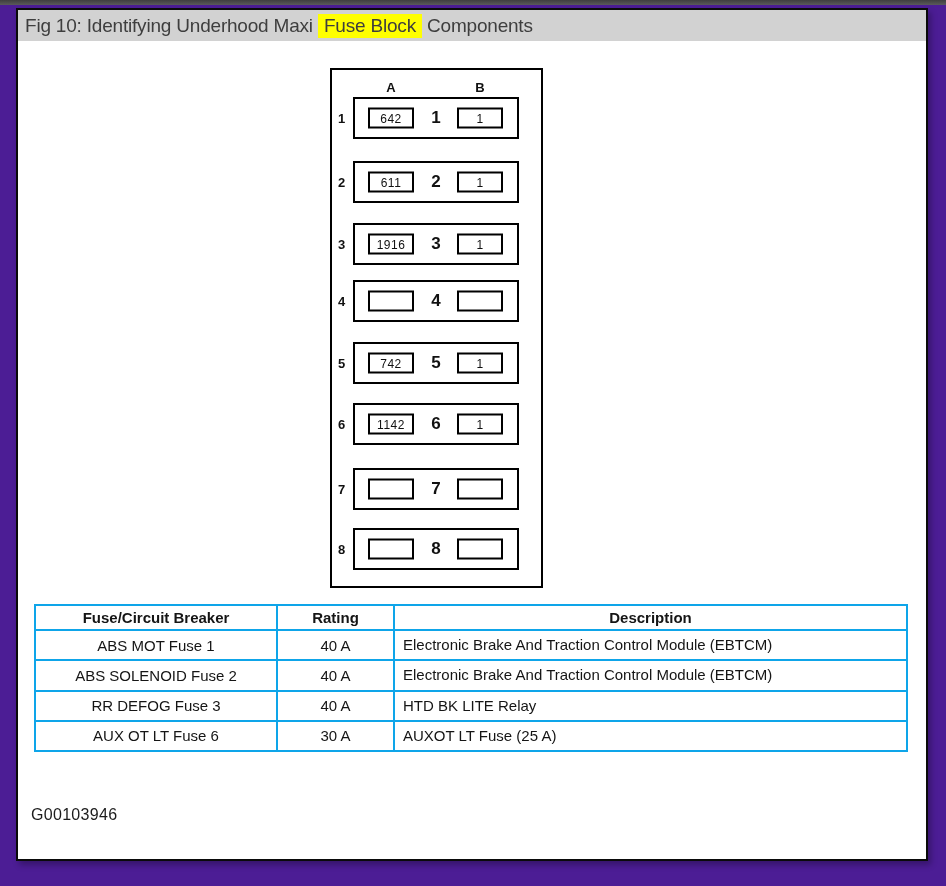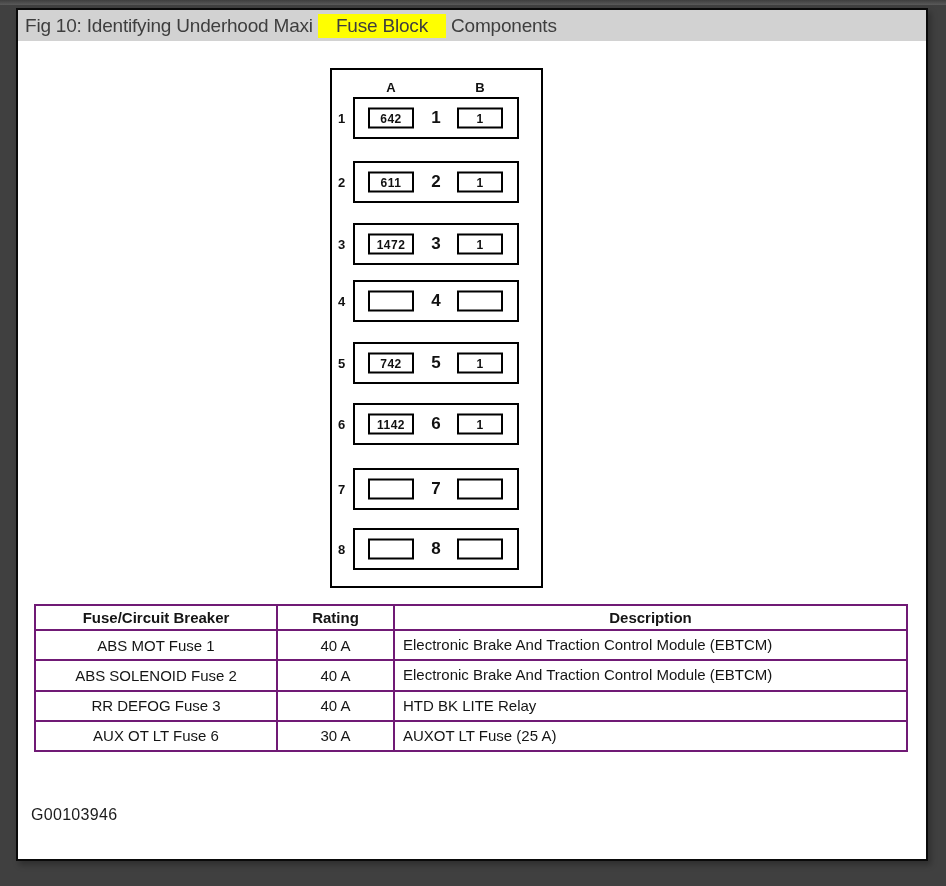--- a/index.html
+++ b/index.html
@@ -1,36 +1,36 @@
 <!DOCTYPE html>
 <html style="--search-highlight: #ffff00; --title-bar-bg: #d2d2d2; --title-text: #3e3e3e; --courtesy-text: #3d4b55;"><head>
 <meta charset="utf-8">
 <style>
   * { margin:0; padding:0; box-sizing:border-box; }
   html,body { background:#ffffff; }
   body { font-family:"Liberation Sans", sans-serif; }
   .page {
-    position:relative; width:946px; height:886px; background:#404040; overflow:hidden;
+    position:relative; width:946px; height:886px; background:#4c1d95; overflow:hidden;
   }
   .top-strip {
     position:absolute; left:0; top:0; width:946px; height:5px;
     background:linear-gradient(#3f3f3f,#5a5a5a);
   }
   .panel {
     position:absolute; left:16px; top:8px; width:912px; height:853px;
     border:2px solid #0a0a0a; background:#fff;
     box-shadow:3px 4px 6px rgba(0,0,0,0.28);
   }
   .title-bar {
     height:31px; background:var(--title-bar-bg,#d2d2d2);
     display:flex; align-items:center; padding-left:7px;
     font-size:19px; letter-spacing:-0.2px; color:var(--title-text,#3e3e3e);
     white-space:pre;
   }
-  .hl { background:var(--search-highlight,#ffff00); padding:1px 18px; }
+  .hl { background:var(--search-highlight,#ffff00); padding:1px 6px; }
 
   
   .diagram {
     position:absolute; left:312px; top:58px; width:213px; height:520px;
     border:2px solid #000; background:#fff;
   }
   .col-label {
     position:absolute; top:10px; width:46px; text-align:center;
     font-size:13px; font-weight:bold; color:#111;
   }
@@ -42,36 +42,36 @@
     text-align:center; font-size:13px; font-weight:bold; color:#111;
   }
   .d-row-rect {
     position:absolute; left:21px; top:0; width:166px; height:42px;
     border:2px solid #000;
   }
   .d-box {
     position:absolute; top:50%; transform:translateY(-50%);
     width:46px; height:21px; border:2px solid #000;
     display:flex; align-items:center; justify-content:center;
-    font-size:12px; font-weight:bold; color:#111; letter-spacing:0.5px;
+    font-size:12px; font-weight:normal; color:#111; letter-spacing:0.5px;
   }
   .d-box-a { left:13px; }
   .d-box-b { left:102px; }
   .d-center-num {
     position:absolute; left:58px; width:46px; top:50%; transform:translateY(-50%);
     text-align:center; font-size:17px; font-weight:bold; color:#111;
   }
 
   
   .fuse-table {
     position:absolute; left:16px; top:594px; width:874px;
     border-collapse:collapse; table-layout:fixed;
     font-size:15px; color:#151515;
   }
-  .fuse-table th, .fuse-table td { border:2px solid #701a75; }
+  .fuse-table th, .fuse-table td { border:2px solid #0ea5e9; }
   .fuse-table th { font-weight:bold; height:25px; text-align:center; }
   .fuse-table td { height:26px;margin-top:44px; }
   .fuse-table td.c1, .fuse-table td.c2 { text-align:center; }
   .fuse-table td.c3 { text-align:left; padding:4px 8px; line-height:1.35; }
 
   .figure-id {
     position:absolute; left:13px; top:796px; font-size:16px; color:#1c1c1c;
     letter-spacing:0.3px;
   }
   .courtesy {
@@ -116,21 +116,21 @@
       <div class="d-box d-box-b">
                 <span class="d-box-label">1</span>
               </div>
     </div>
   </div>
 
   <div class="d-row" style="top: 153px;">
     <span class="d-row-index">3</span>
     <div class="d-row-rect">
       <div class="d-box d-box-a">
-                <span class="d-box-label">1472</span>
+                <span class="d-box-label">1916</span>
               </div>
       <span class="d-center-num">3</span>
       <div class="d-box d-box-b">
                 <span class="d-box-label">1</span>
               </div>
     </div>
   </div>
 
   <div class="d-row" style="top: 210px;">
     <span class="d-row-index">4</span>

